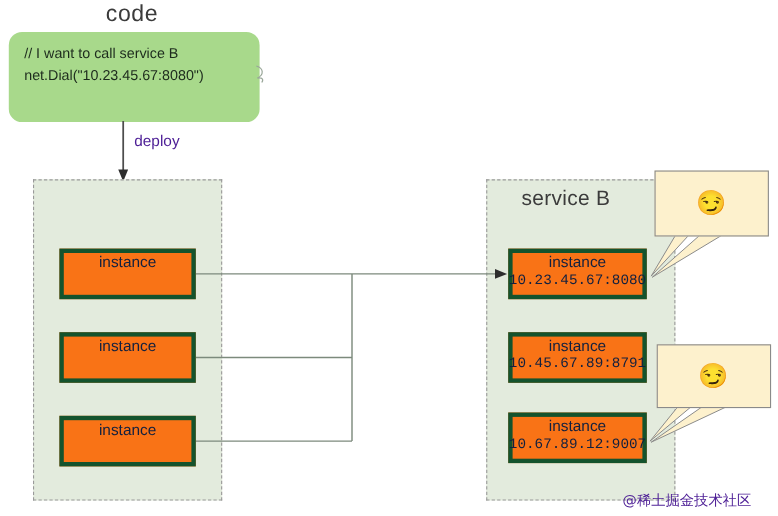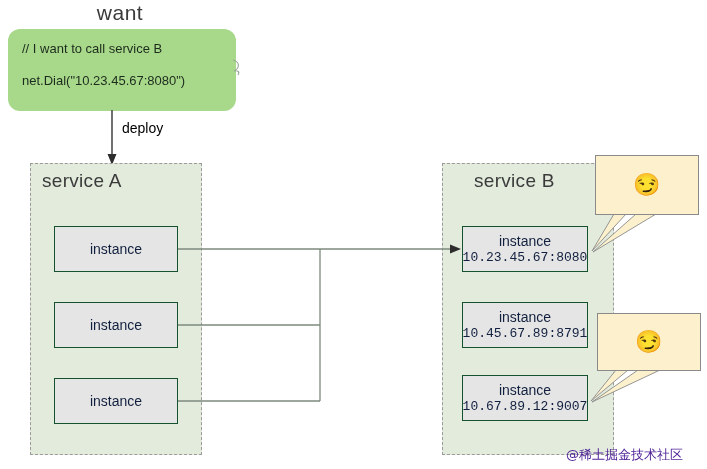--- a/index.html
+++ b/index.html
@@ -39,21 +39,21 @@
     height: 82px;
     background: #a8d98b;
     border-radius: 12px;
     box-sizing: border-box;
     padding: 12px 14px 0 14px;
   }
   .code-line {
     font-size: 13px;
     color: #1d2b1d;
     line-height: 16px;
-    margin-bottom: 16px;
+    margin-bottom: 4px;
     white-space: nowrap;
   }
   .code-line.l2 { margin-bottom: 0; }
 
   
   .curl {
     position: absolute;
     left: 231px;
     top: 58px;
     width: 12px;
@@ -66,21 +66,21 @@
     left: 106px;
     top: 110px;
     width: 22px;
     height: 56px;
   }
   .deploy-label {
     position: absolute;
     left: 122px;
     top: 120px;
     font-size: 14px;
-    color: #000000;
+    color: #4c1d95;
   }
 
   
   .service-box {
     position: absolute;
     background: #e3ebdd;
     border: 1px dashed #9a9a9a;
     box-sizing: border-box;
   }
   #service-a-box { left: 30px;  top: 163px; width: 172px; height: 292px; }
@@ -92,27 +92,26 @@
     color: #3b3b3b;
     letter-spacing: 0.3px;
     white-space: nowrap;
   }
   #service-a-title { left: 42px;  top: 170px; }
   #service-b-title { left: 454px; top: 170px; margin-left: 20px; }
 
   
   .instance {
     position: absolute;
-    background: #e5e5e5;
-    border: 1px solid #14532d;
+    background: #f97316;
+    border: 4px solid #14532d;
     box-sizing: border-box;
     display: flex;
     flex-direction: column;
     align-items: center;
-    justify-content: center;
     color: #12203f;
   }
   .instance .name {
     font-size: 14px;
     line-height: 17px;
   }
   .instance .addr {
     font-size: 13px;
     line-height: 16px;
     white-space: nowrap;
@@ -163,38 +162,37 @@
     color: #4c1d95;
     white-space: nowrap;
     font-family: "DejaVu Sans", sans-serif;
   }
 </style>
 </head>
 <body>
 
 <div id="canvas">
 
-  <div class="code-title">want</div>
+  <div class="code-title">code</div>
 
   <div class="code-box">
     <div class="code-line l1">// I want to call service B</div>
     <div class="code-line l2">net.Dial("10.23.45.67:8080")</div>
   </div>
   <svg class="curl" viewBox="0 0 12 18">
     <path d="M2,2 C9,4 9,10 3,13 C7,12 9,14 7,17" stroke="#9aa79a" stroke-width="1.1" fill="none"></path>
   </svg>
 
   <svg class="deploy-arrow" viewBox="0 0 22 56">
     <line x1="6" y1="0" x2="6" y2="46" stroke="#4d4d4d" stroke-width="1.6"></line>
     <polygon points="6,55 1.5,44 10.5,44" fill="#2d2d2d"></polygon>
   </svg>
   <div class="deploy-label">deploy</div>
 
   <div class="service-box" id="service-a-box"></div>
-  <div class="service-title" id="service-a-title">service A</div>
 
   <div class="service-box" id="service-b-box"></div>
   <div class="service-title" id="service-b-title">service B</div>
 
   <svg id="connectors" viewBox="0 0 707 469">
 
     <path d="M178,249 L320,249" stroke="#7c8a7c" stroke-width="1.3" fill="none"></path>
 
     <path d="M178,325 L320,325" stroke="#7c8a7c" stroke-width="1.3" fill="none"></path>
 

